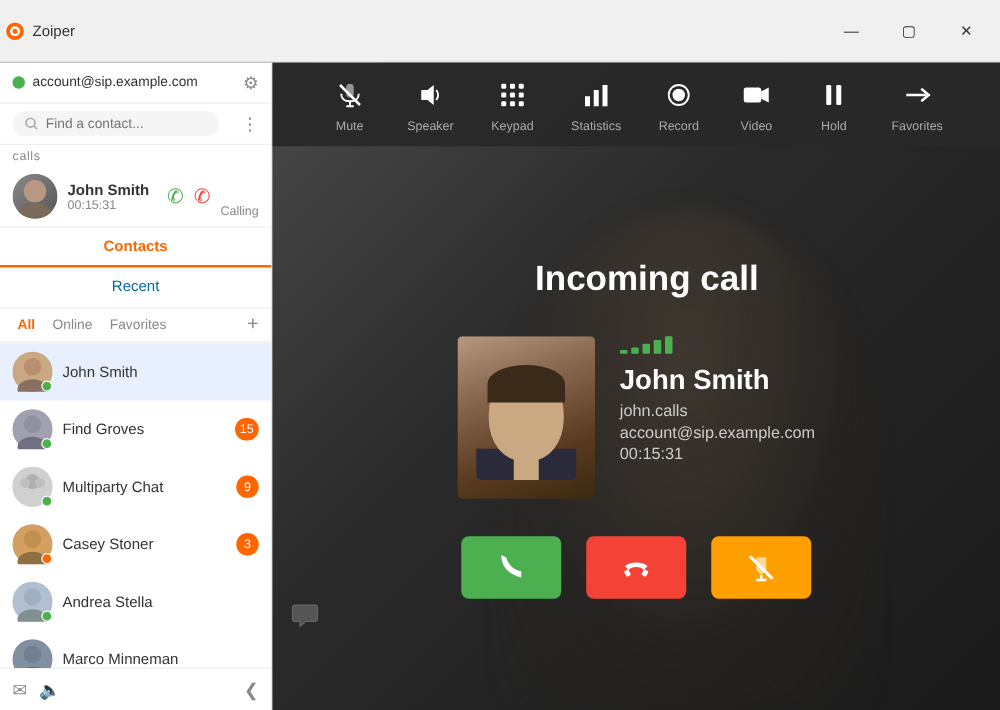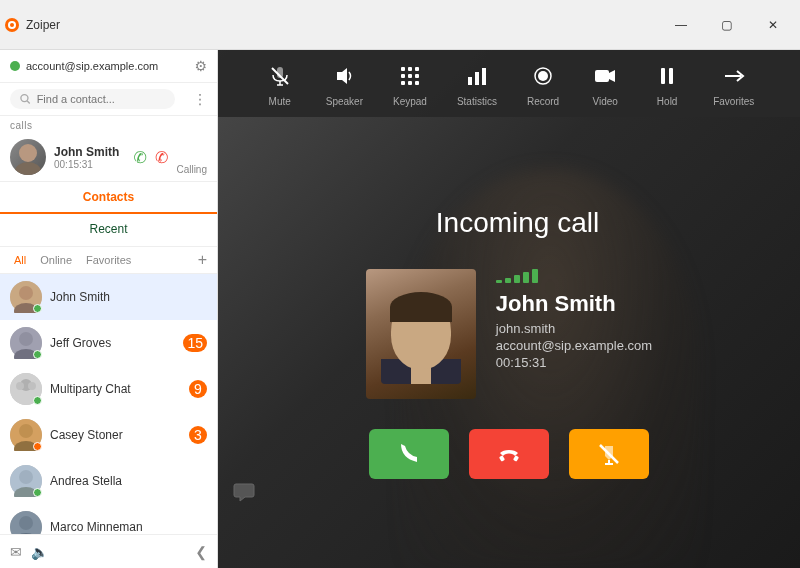--- a/index.html
+++ b/index.html
@@ -124,21 +124,21 @@
       display: flex;
       border-bottom: 1px solid #eee;
       flex-direction: column;
     }
     .sidebar-tab {
       flex: 1;
       text-align: center;
       padding: 8px 0;
       font-size: 12px;
       cursor: pointer;
-      color: #14532d;
+      color: #0369a1;
       border-bottom: 2px solid transparent;
     }
     .sidebar-tab.active {
       color: #ff6600;
       border-bottom-color: #ff6600;
       font-weight: 600;
     }
 
     
     .filter-tabs {
@@ -149,21 +149,21 @@
       border-bottom: 1px solid #eee;
     }
     .filter-tab {
       font-size: 11px;
       color: #888;
       cursor: pointer;
       padding: 2px 4px;
     }
     .filter-tab.active {
       color: #ff6600;
-      font-weight: 400;
+      font-weight: 700;
     }
     .add-filter-btn {
       margin-left: auto;
       color: #888;
       font-size: 16px;
       cursor: pointer;
       font-weight: 300;
     }
 
     
@@ -201,21 +201,21 @@
     .online-indicator.green { background: #4caf50; }
     .online-indicator.orange { background: #ff6600; }
     .online-indicator.red { background: #f44336; }
     .contact-name { font-size: 12px; color: #333; flex: 1; }
     .badge {
       min-width: 18px;
       height: 18px;
       border-radius: 9px;
       background: #ff6600;
       color: white;
-      font-size: 14px;
+      font-size: 10px;
       display: flex;
       align-items: center;
       justify-content: center;
       padding: 0 4px;
     }
 
     
     .sidebar-bottom {
       height: 34px;
       display: flex;
@@ -287,21 +287,21 @@
       flex-direction: column;
       align-items: center;
       justify-content: center;
       position: relative;
       z-index: 1;
     }
 
     .incoming-title {
       color: white;
       font-size: 28px;
-      font-weight: 400;
+      font-weight: 700;
       margin-bottom: 30px;
       margin-left: 17px;
     }
 
     .caller-card {
       display: flex;
       align-items: flex-start;
       gap: 20px;
       background: transparent;
     }
@@ -511,21 +511,21 @@
 
       <div class="contact-item">
         <div class="contact-avatar">
           <svg width="32" height="32" viewBox="0 0 32 32">
             <circle cx="16" cy="16" r="16" fill="#a0a0b0"></circle>
             <circle cx="16" cy="12" r="7" fill="#9090a0"></circle>
             <ellipse cx="16" cy="30" rx="12" ry="8" fill="#707080"></ellipse>
           </svg>
           <div class="online-indicator green"></div>
         </div>
-        <span class="contact-name">Jeff Groves</span>
+        <span class="contact-name">Find Groves</span>
         <div class="badge">15</div>
       </div>
 
       <div class="contact-item">
         <div class="contact-avatar">
           <svg width="32" height="32" viewBox="0 0 32 32">
             <circle cx="16" cy="16" r="16" fill="#d0d0d0"></circle>
             <circle cx="16" cy="12" r="6" fill="#b0b0b0"></circle>
             <circle cx="10" cy="13" r="4" fill="#c0c0c0"></circle>
             <circle cx="22" cy="13" r="4" fill="#c0c0c0"></circle>
@@ -702,21 +702,21 @@
 
         <div class="caller-info">
           <div class="caller-signal">
             <div class="signal-bar" style="height:3px"></div>
             <div class="signal-bar" style="height:5px"></div>
             <div class="signal-bar" style="height:8px"></div>
             <div class="signal-bar" style="height:11px"></div>
             <div class="signal-bar" style="height:14px"></div>
           </div>
           <div class="caller-name-big">John Smith</div>
-          <div class="caller-username">john.smith</div>
+          <div class="caller-username">john.calls</div>
           <div class="caller-account">account@sip.example.com</div>
           <div class="caller-duration">00:15:31</div>
         </div>
       </div>
 
       <div class="call-buttons">
         <button class="call-btn answer">
           <svg width="28" height="28" viewBox="0 0 28 28" fill="white">
             <path d="M6 4 Q6 18 22 22 L22 17 Q17 16 14 13 Q11 10 10 6 Z"></path>
           </svg>

